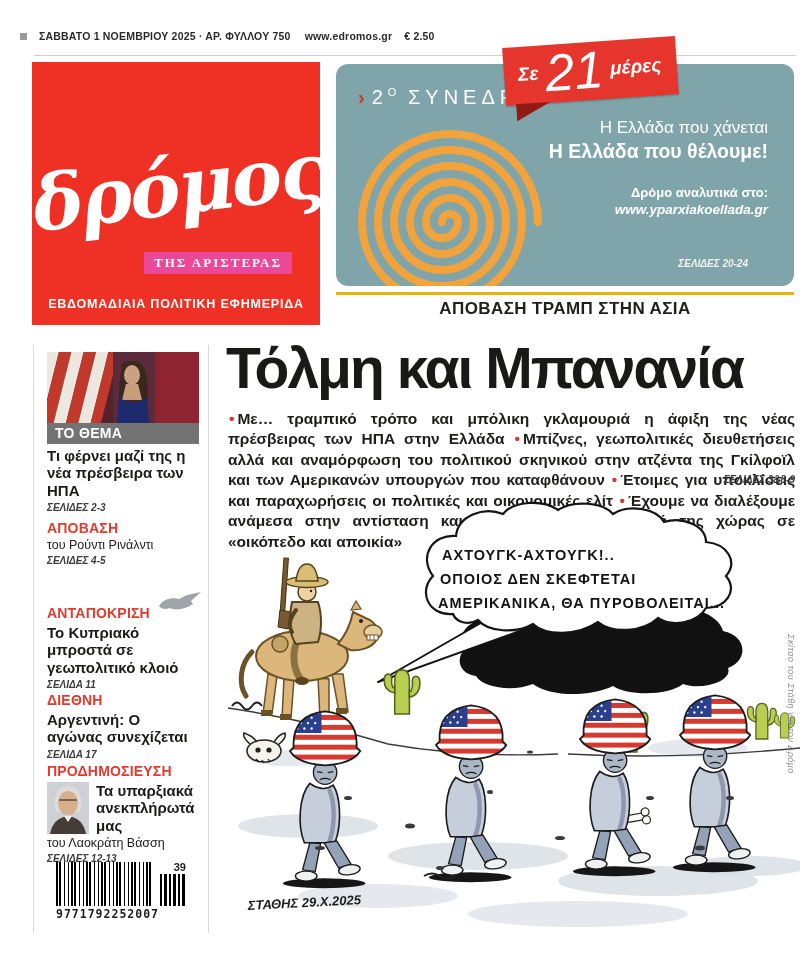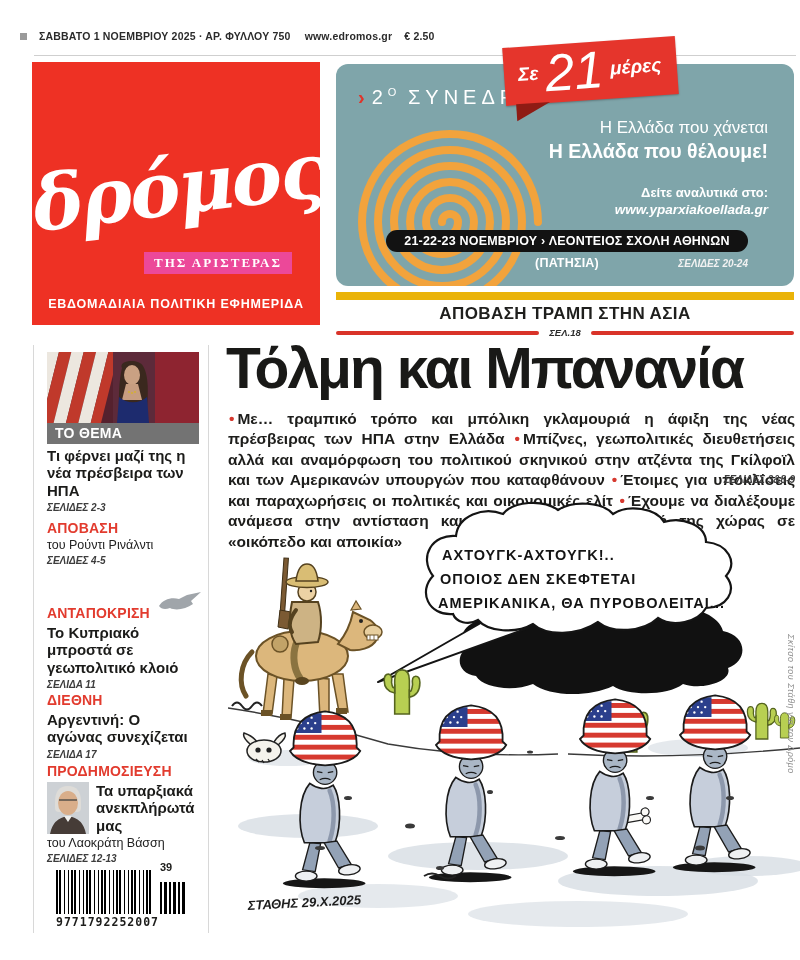--- a/index.html
+++ b/index.html
@@ -39,21 +39,21 @@
   .ad .rtext{position:absolute;right:26px;top:54px;z-index:3;text-align:right;color:#fff;}
   .ad .l1{font-size:17px;font-weight:400;}
   .ad .l2{font-size:19.5px;font-weight:700;margin-top:2px;}
   .ad .cta{font-size:13px;font-weight:700;margin-top:22px;}
   .ad .url{font-size:13.5px;font-style:italic;font-weight:700;margin-top:2px;}
   .ad .pill{position:absolute;left:50px;top:166px;width:362px;height:22px;z-index:3;background:#121212;
     color:#fff;border-radius:12px;text-align:center;line-height:22px;font-size:12.5px;font-weight:700;letter-spacing:.2px;}
   .ad .adpages{position:absolute;right:46px;top:194px;z-index:3;color:#f2f2f2;font-size:10px;font-style:italic;font-weight:700;}
 
   
-  .strap{left:336px;top:292px;width:458px;border-top:8px solid #eab308;}
+  .strap{left:336px;top:292px;width:458px;border-top:3px solid #eab308;}
   .strap h2{margin:4px 0 3px;text-align:center;font-size:17px;font-weight:800;letter-spacing:.4px;color:#1f1f1d;}
   .strap .row{display:flex;align-items:center;gap:10px;}
   .strap .bar{flex:1;height:4px;background:#d93329;border-radius:2px;}
   .strap .pg{font-size:9.5px;font-style:italic;font-weight:700;color:#2c2c2c;white-space:nowrap;}
 
   .vline{width:1px;background:#d8d8d8;}
 
   
   .side-item{left:47px;width:152px;}
   .sec{color:#e23b2e;font-size:14px;font-weight:800;letter-spacing:.2px;}
@@ -62,21 +62,21 @@
   .spg{font-size:10px;font-style:italic;font-weight:700;color:#3c3c3c;margin-top:3px;}
   .photo{width:152px;height:71px;display:block;}
   .redbar{background:#737373;color:#fff;font-size:14px;font-weight:800;padding:2px 0 3px 8px;letter-spacing:.3px;}
   .cyprus{position:absolute;right:-6px;top:-14px;}
   .p5row{display:flex;gap:7px;margin-top:3px;}
   .p5row .pt{flex:0 0 42px;}
   .barcode-w{left:56px;top:862px;width:140px;}
   .bc-top{display:flex;align-items:flex-end;gap:6px;}
   .bc-main{width:98px;height:44px;background:repeating-linear-gradient(90deg,#000 0 2px,#fff 2px 3px,#000 3px 5px,#fff 5px 8px,#000 8px 9px,#fff 9px 12px,#000 12px 13px,#fff 13px 15px);}
   .bc-sub{width:26px;}
-  .bc-sub .n39{font-size:11px;font-weight:800;text-align:left;line-height:1;margin-bottom:9px;}
+  .bc-sub .n39{font-size:11px;font-weight:800;text-align:right;line-height:1;margin-bottom:1px;}
   .bc-sm{width:26px;height:32px;background:repeating-linear-gradient(90deg,#000 0 2px,#fff 2px 4px,#000 4px 7px,#fff 7px 9px);}
   .bc-num{font-family:"DejaVu Sans Mono",monospace;font-size:11.5px;font-weight:700;letter-spacing:1px;margin-top:1px;}
 
   
   .headline{left:226px;top:340px;width:574px;font-size:57px;font-weight:800;letter-spacing:-2px;color:#191917;line-height:1;}
   .summary{left:228px;top:409px;width:567px;font-size:15.5px;font-weight:700;line-height:1.32;text-align:justify;color:#1d1d1b;}
   .summary .b{color:#d6392f;margin:0 3px 0 1px;}
   .leadpages{left:228px;top:474px;width:567px;text-align:right;font-size:10px;font-style:italic;font-weight:700;color:#3c3c3c;}
 
   
@@ -112,34 +112,28 @@
   </div>
   <div class="badge">
     <span class="pre">Σε</span>
     <span class="num">21</span>
     <span class="suf">μέρες</span>
     <span class="tail"></span>
   </div>
   <div class="rtext">
     <div class="l1">Η Ελλάδα που χάνεται</div>
     <div class="l2">Η Ελλάδα που θέλουμε!</div>
-    <div class="cta">Δείτε αναλυτικά στο:</div>
+    <div class="cta">Δρόμο αναλυτικά στο:</div>
     <div class="url">www.yparxiakoellada.gr</div>
   </div>
-  <div class="pill">21-22-23 ΝΟΕΜΒΡΙΟΥ › ΛΕΟΝΤΕΙΟΣ ΣΧΟΛΗ ΑΘΗΝΩΝ (ΠΑΤΗΣΙΑ)</div>
   <div class="adpages">ΣΕΛΙΔΕΣ 20-24</div>
 </div>
 
 <div class="abs strap">
   <h2>ΑΠΟΒΑΣΗ ΤΡΑΜΠ ΣΤΗΝ ΑΣΙΑ</h2>
-  <div class="row">
-    <span class="bar"></span>
-    <span class="pg">ΣΕΛ.18</span>
-    <span class="bar"></span>
-  </div>
 </div>
 
 <div class="abs vline" style="left:33px;top:345px;height:588px;"></div>
 <div class="abs vline" style="left:208px;top:345px;height:588px;"></div>
 
 <div class="abs side-item" style="top:352px;">
   <svg class="photo" viewBox="0 0 152 71">
     <rect width="152" height="71" fill="#55212e"></rect>
     <g transform="rotate(14 30 35)">
       <rect x="-20" y="-20" width="12" height="120" fill="#c0392b"></rect>

